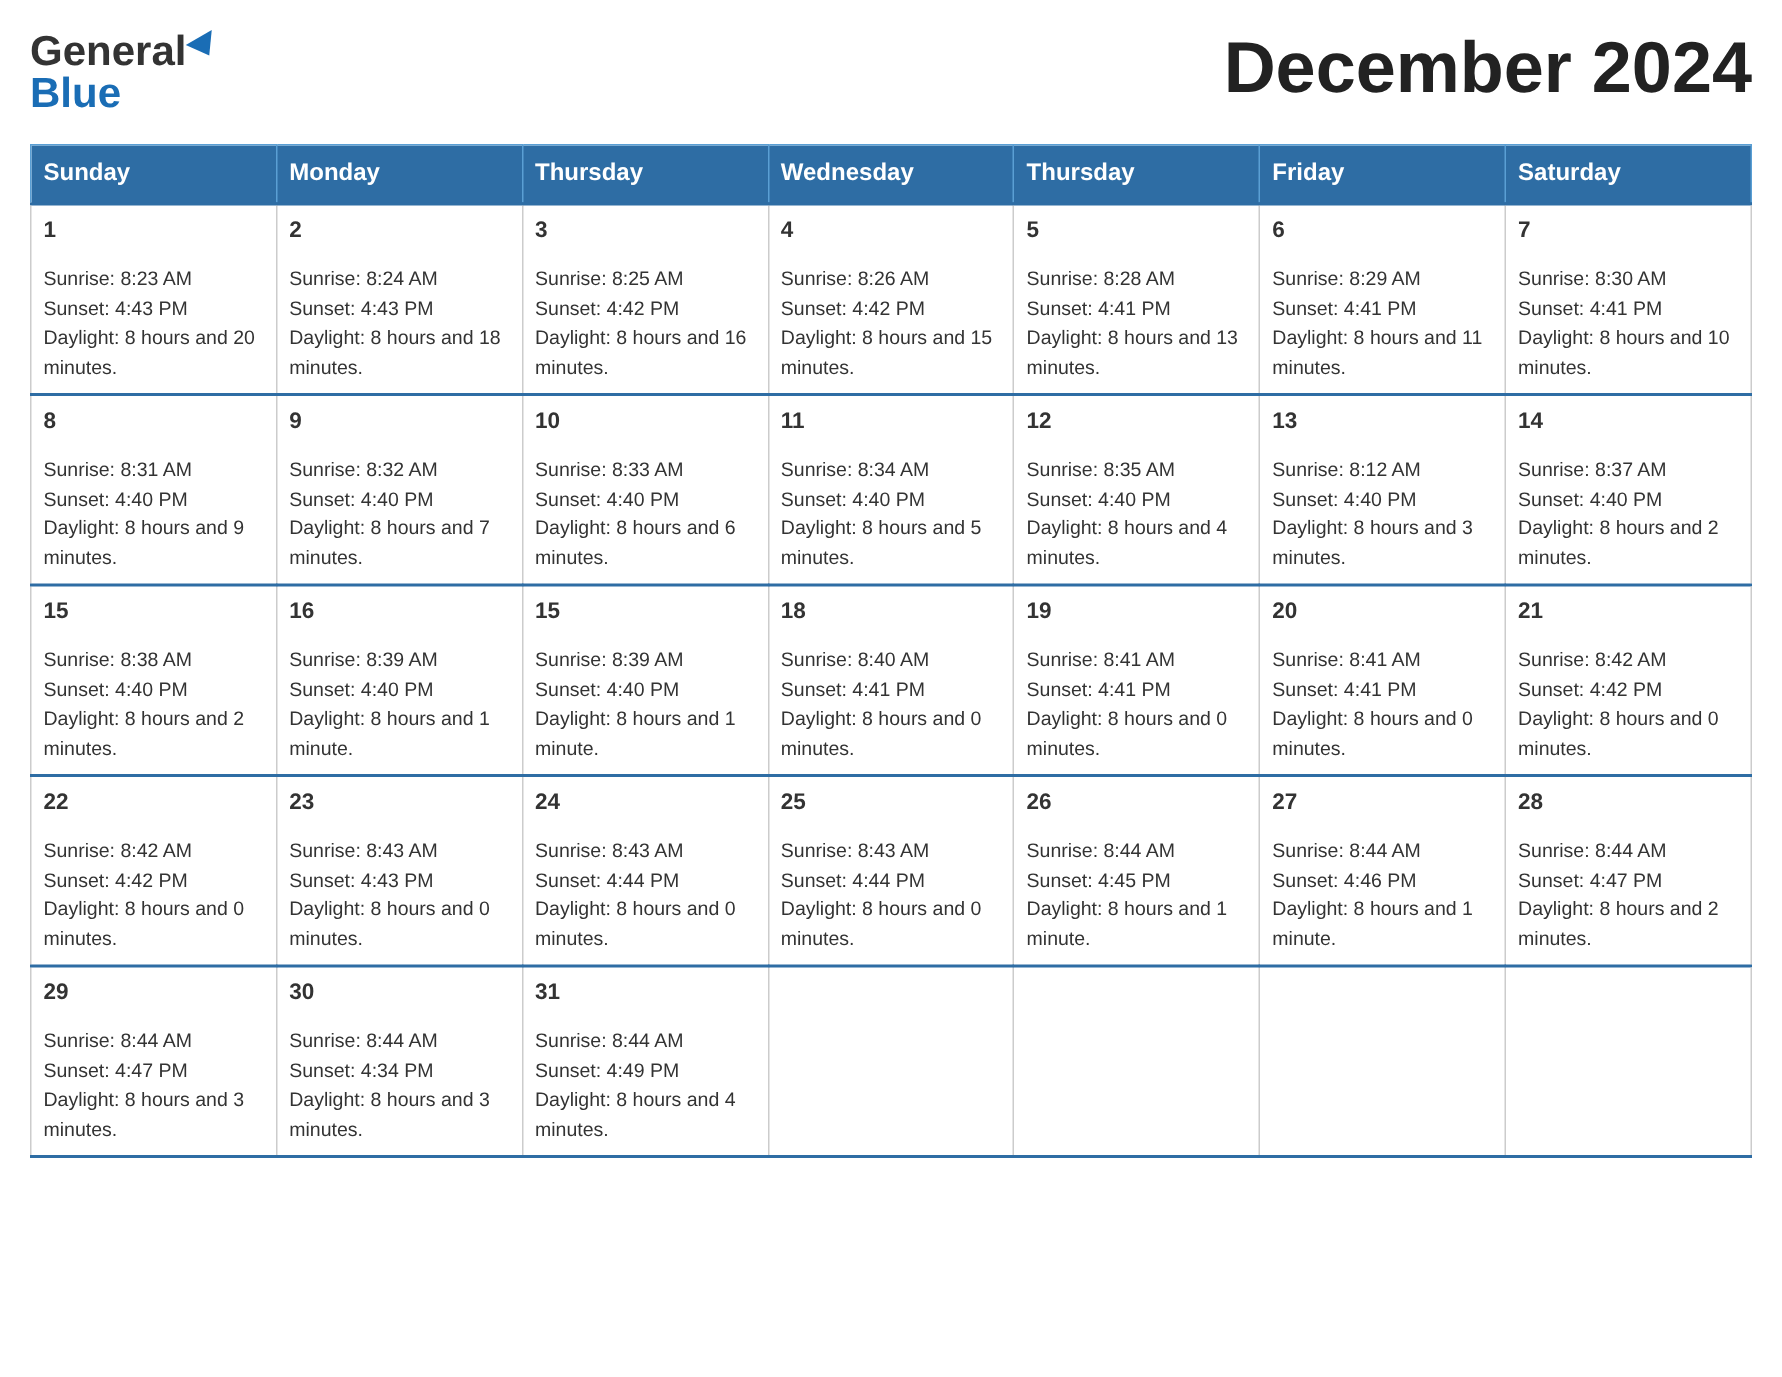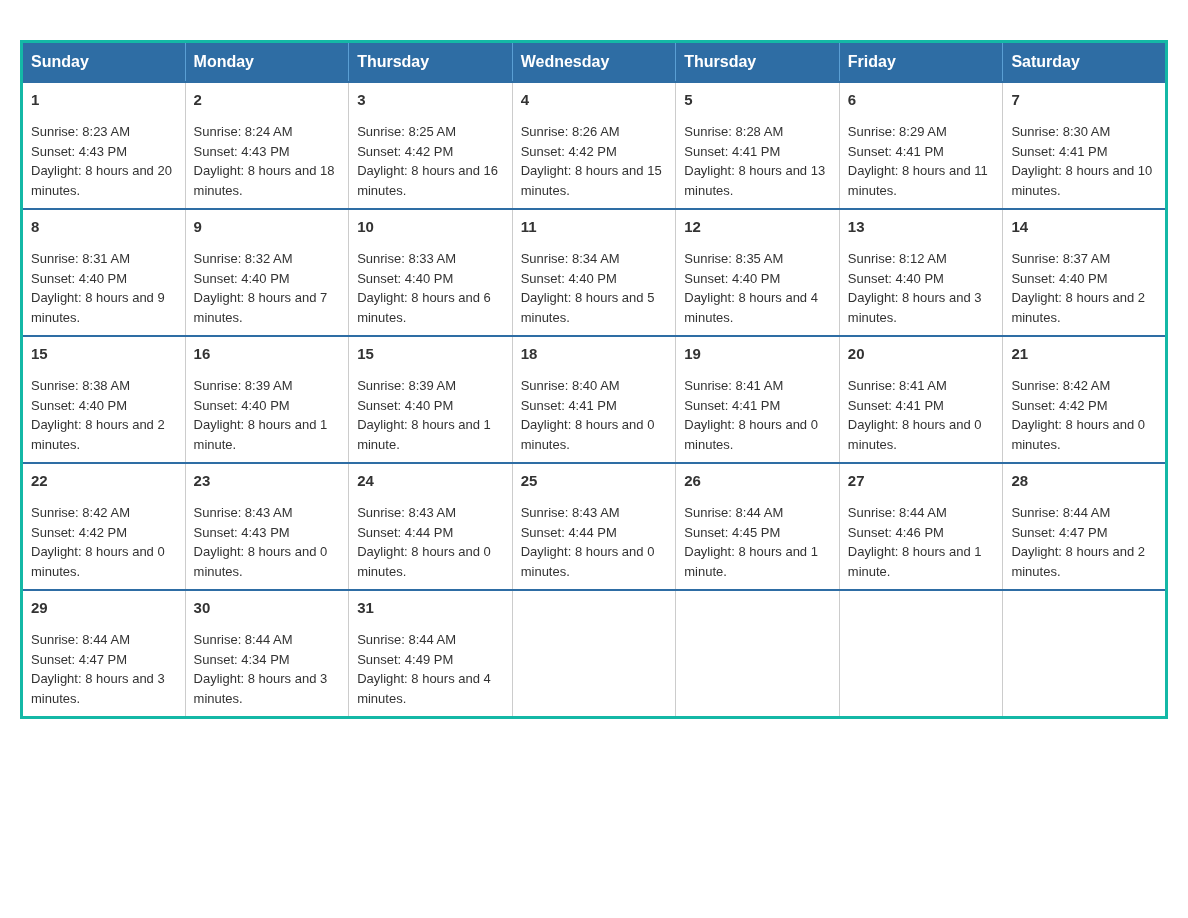--- a/index.html
+++ b/index.html
@@ -60,21 +60,21 @@
       line-height: 1.1;
     }
     .subtitle {
       font-size: 22px;
       color: #444;
       margin-top: 6px;
     }
     .calendar {
       width: 100%;
       border-collapse: collapse;
-      border: 3px solid #14b8a6;
+      border: 1px solid #14b8a6;
       padding-left: 17px;
     }
     .calendar th {
       background-color: #2e6da4;
       color: #fff;
       font-size: 16px;
       font-weight: bold;
       padding: 10px 8px;
       text-align: left;
       border: 1px solid #5a9fd4;
@@ -104,21 +104,29 @@
       margin-top: 14px;
     }
     .empty-cell {
       background: #fff;
     }
   </style>
 </head>
 <body>
 
 <div class="header-area">
+  <div class="logo">
+    <div class="logo-row">
+      <span class="logo-general">General</span>
+      <span class="logo-triangle"></span>
+    </div>
+    <span class="logo-blue">Blue</span>
+  </div>
   <div class="title-area">
+    <div class="main-title">December 2024</div>
   </div>
 </div>
 
 <table class="calendar">
   <thead>
     <tr>
       <th>Sunday</th>
       <th>Monday</th>
       <th>Thursday</th>
       <th>Wednesday</th>

